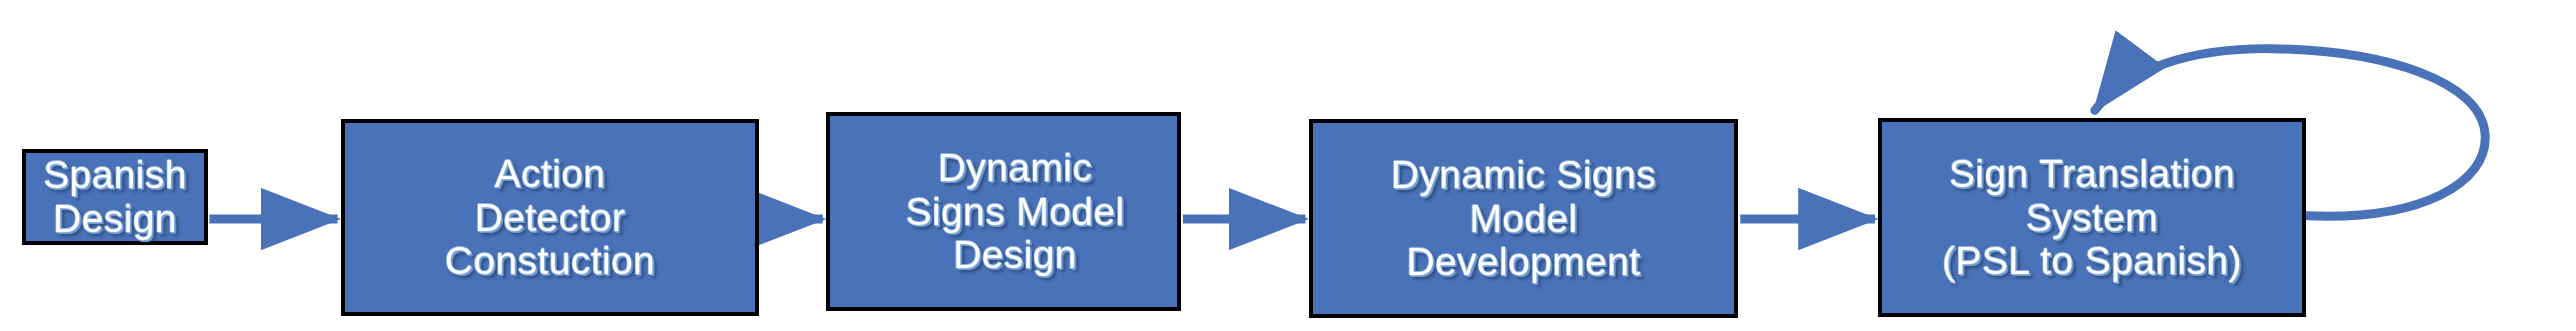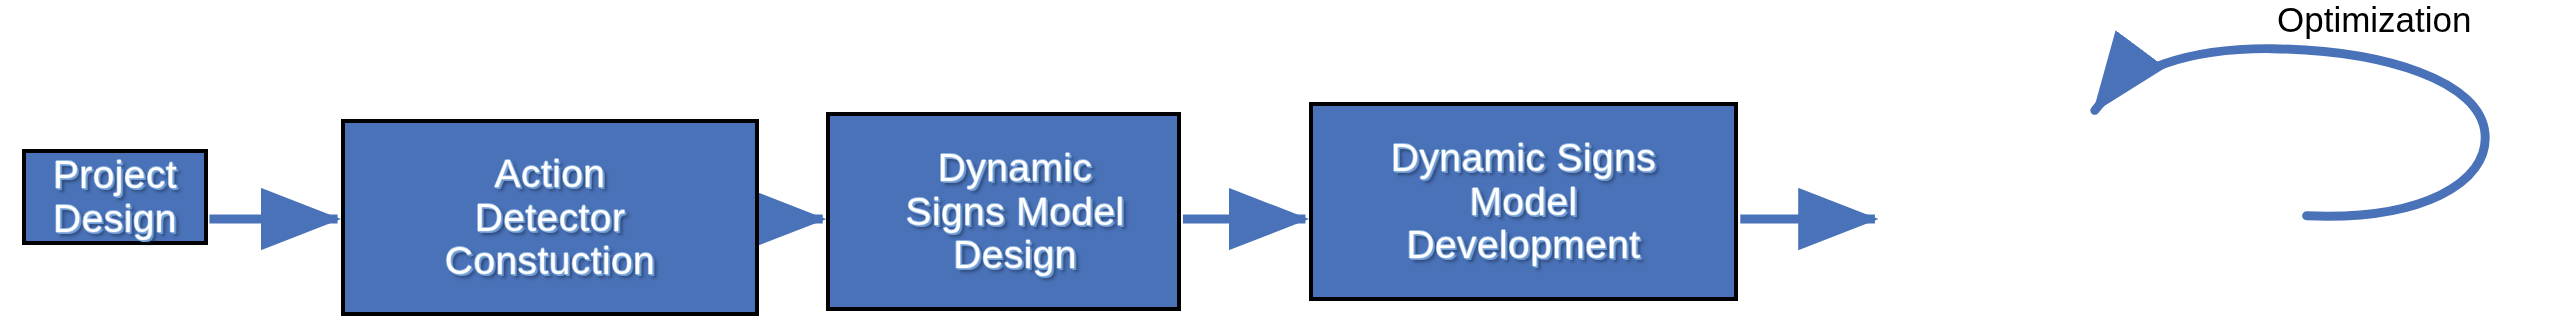--- a/index.html
+++ b/index.html
@@ -49,21 +49,21 @@
        0px -0.8px 0 #8fb4e0,
        1.6px  1.6px 0 #6f9bd4,
        2.4px  2.4px 0 #5d86bd,
        4px  4px 3.2px rgba(20,32,58,0.55);
   }
 
   
   #node-0 { left: 22px;   top: 149px; width: 186px; height: 96px; }
   #node-1 { left: 341px;  top: 119px; width: 418px; height: 197px; }
   #node-2 { left: 826px; top: 112px; width: 355px; height: 199px; }
-  #node-3 { left: 1309px; top: 102px; width: 429px; height: 199px; }
+  #node-3 { left: 1309px; top: 119px; width: 429px; height: 199px; }
   #node-4 { left: 1878px; top: 118px; width: 428px; height: 199px; }
 
   #node-0 .node-label { font-size: 39px; }
   #node-1 .node-label { font-size: 39px; }
   #node-2 .node-label { font-size: 39px; padding-left: 28px; }
   #node-3 .node-label { font-size: 39px; }
   #node-4 .node-label { font-size: 39px; }
 
   
   #connectors {
@@ -108,21 +108,21 @@
 
     <line x1="2145" y1="270" x2="2311" y2="270" stroke="#4a72b8" stroke-width="11" marker-end="url(#arrowhead)"></line>
 
     <path d="M 2843,266
              C 2985,272 3068,225 3063,165
              C 3058,100 2940,62 2800,60
              C 2700,59 2620,85 2582,136" fill="none" stroke="#4a72b8" stroke-width="11" stroke-linecap="round" marker-end="url(#arrowhead)"></path>
   </svg>
 
   <div class="node" id="node-0">
-    <span class="node-label">Project
+    <span class="node-label">Spanish
 Design</span>
   </div>
 
   <div class="node" id="node-1">
     <span class="node-label">Action
 Detector
 Constuction</span>
   </div>
 
   <div class="node" id="node-2">
@@ -130,17 +130,21 @@
 Signs Model
 Design</span>
   </div>
 
   <div class="node" id="node-3">
     <span class="node-label">Dynamic Signs
 Model
 Development</span>
   </div>
 
+  <div class="node" id="node-4">
+    <span class="node-label">Sign Translation
+System
+(PSL to Spanish)</span>
+  </div>
 
-  <div id="loop-caption">Optimization</div>
 
 </div>
 
 
 </body></html>

